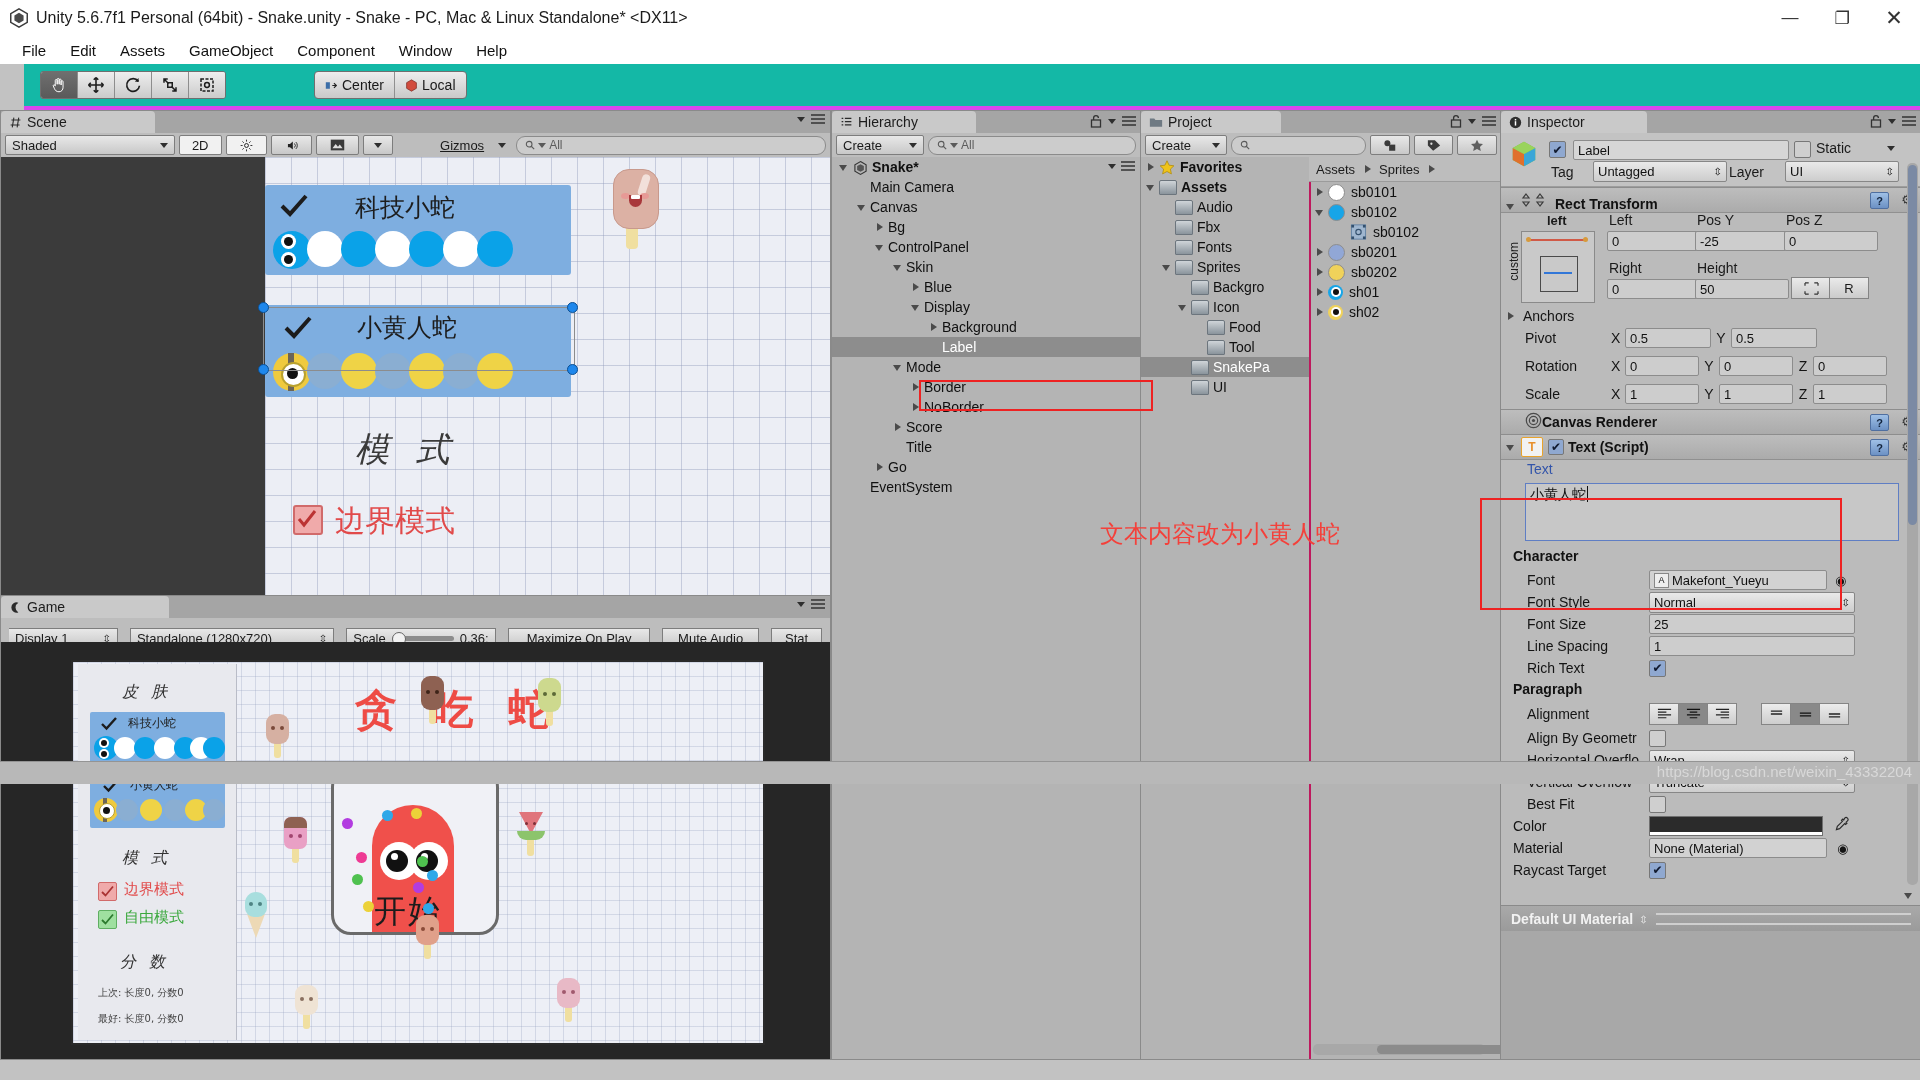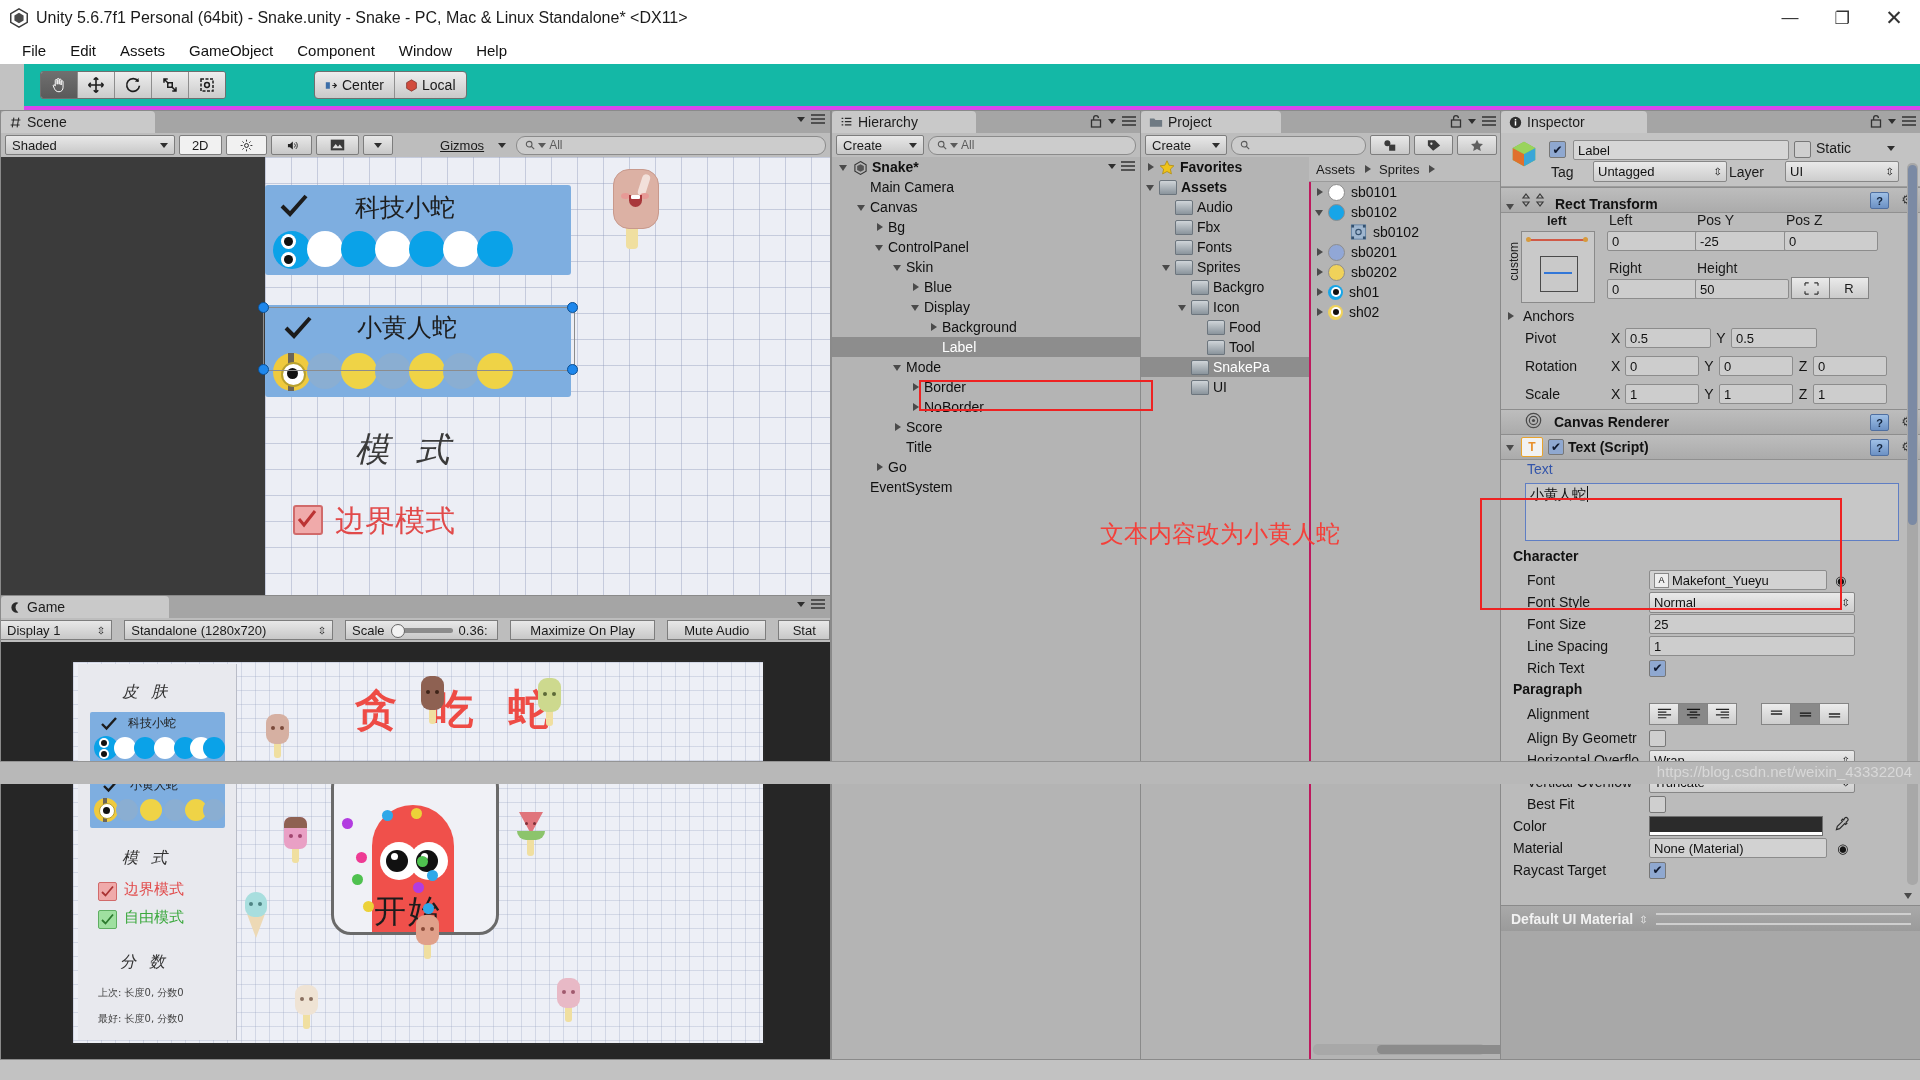--- a/index.html
+++ b/index.html
@@ -374,21 +374,21 @@
           </svg>
         <span>Game</span>
       </div>
       <div class="tabicons">
         <span class="caret"></span>
         <svg width="14" height="11" viewBox="0 0 14 11">
             <path d="M0 1h14M0 5h14M0 9h14" stroke="#333" stroke-width="1.4"></path>
           </svg>
       </div>
     </div>
-    <div class="subbar" style="gap:12px;padding:0;">
+    <div class="subbar" style="gap:12px;padding:8px;">
       <div class="sbtn" style="width:120px;justify-content:space-between;border-radius:0;border-left:none;">
         <span>Display 1</span>
         <span style="font-size:10px;">⇳</span>
       </div>
       <div class="sbtn" style="width:238px;justify-content:space-between;border-radius:0;">
         <span>Standalone (1280x720)</span>
         <span style="font-size:10px;">⇳</span>
       </div>
       <div class="sbtn" style="width:170px;border-radius:0;gap:6px;">
         <span>Scale</span>
@@ -977,21 +977,21 @@
       </div>
 
       <div class="comp-head" style="position:absolute;left:0;top:276px;right:0;">
         <span style="margin-left:24px;">
           <svg width="17" height="17" viewBox="0 0 18 18">
               <circle cx="9" cy="9" r="7.6" fill="none" stroke="#4a4a4a" stroke-width="1.3"></circle>
               <circle cx="9" cy="9" r="4.4" fill="none" stroke="#4a4a4a" stroke-width="1.3"></circle>
               <circle cx="9" cy="9" r="1.7" fill="#4a4a4a"></circle>
             </svg>
         </span>
-        <span style="margin-left:12px;">Canvas Renderer</span>
+        <span style="margin-left:0;">Canvas Renderer</span>
         <span class="help-ico" style="position:absolute;right:32px;top:4px;">?</span>
         <span class="gear" style="position:absolute;right:8px;top:4px;">⚙</span>
       </div>
 
       <div class="comp-head" style="position:absolute;left:0;top:301px;right:0;">
         <span class="tri open" style="margin-left:4px;"></span>
         <span style="margin-left:2px;width:20px;height:18px;border:1.5px solid #e8a32c;border-radius:2px;background:#f2f2f2;display:inline-flex;align-items:center;justify-content:center;font-size:12px;font-weight:bold;color:#e8902c;">T</span>
         <span class="chk on" style="margin-left:5px;width:14px;height:14px;"></span>
         <span style="margin-left:4px;">Text (Script)</span>
         <span class="help-ico" style="position:absolute;right:32px;top:4px;">?</span>

